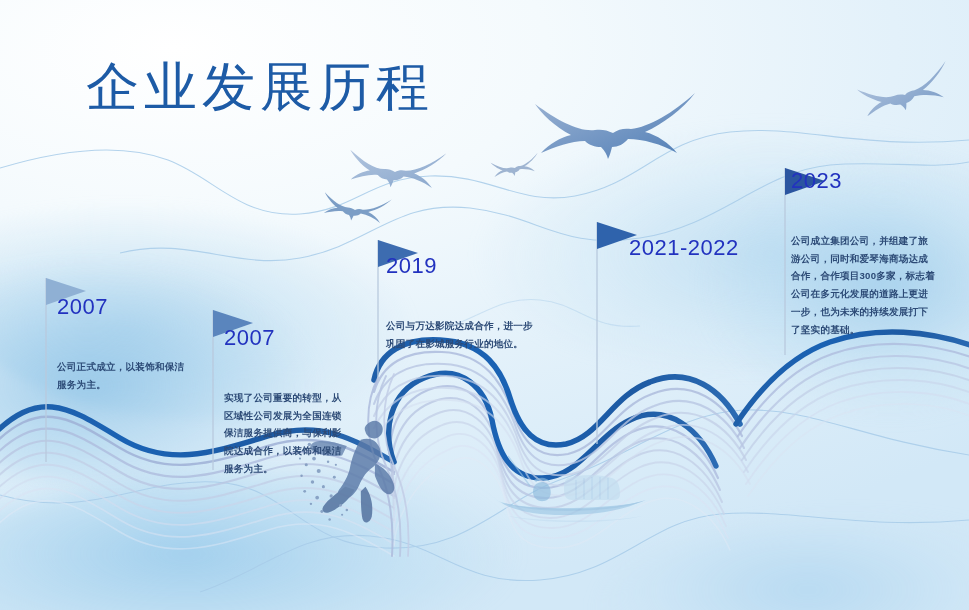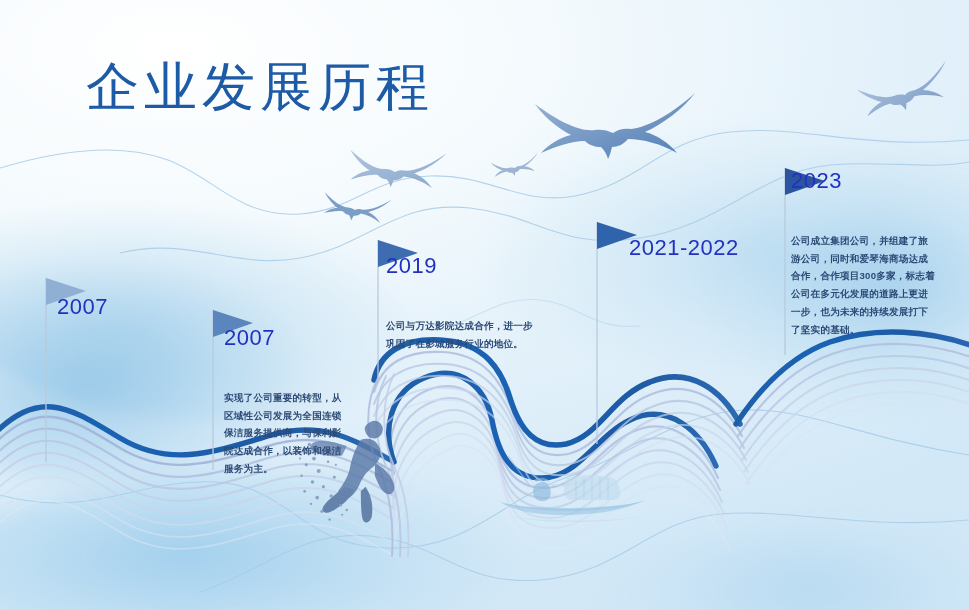--- a/index.html
+++ b/index.html
@@ -375,20 +375,21 @@
       <path d="M46,278 L86,291 L46,305 Z" fill="#8fb0d4"></path>
       <path d="M213,310 L253,323 L213,337 Z" fill="#5a85bd"></path>
       <path d="M378,240 L418,253 L378,267 Z" fill="#3d6cb0"></path>
       <path d="M597,222 L637,235 L597,249 Z" fill="#2f63ac"></path>
       <path d="M785,168 L825,181 L785,195 Z" fill="#2b55a0"></path>
     </g>
   </svg>
 
   <div class="milestone" id="ms-2012">
     <div class="ms-year">2007</div>
+    <div class="ms-desc">公司正式成立，以装饰和保洁服务为主。</div>
   </div>
 
   <div class="milestone" id="ms-2015">
     <div class="ms-year">2007</div>
     <div class="ms-desc">实现了公司重要的转型，从区域性公司发展为全国连锁保洁服务提供商，与保利影院达成合作，以装饰和保洁服务为主。</div>
   </div>
 
   <div class="milestone" id="ms-2019">
     <div class="ms-year">2019</div>
     <div class="ms-desc">公司与万达影院达成合作，进一步巩固了在影城服务行业的地位。</div>

